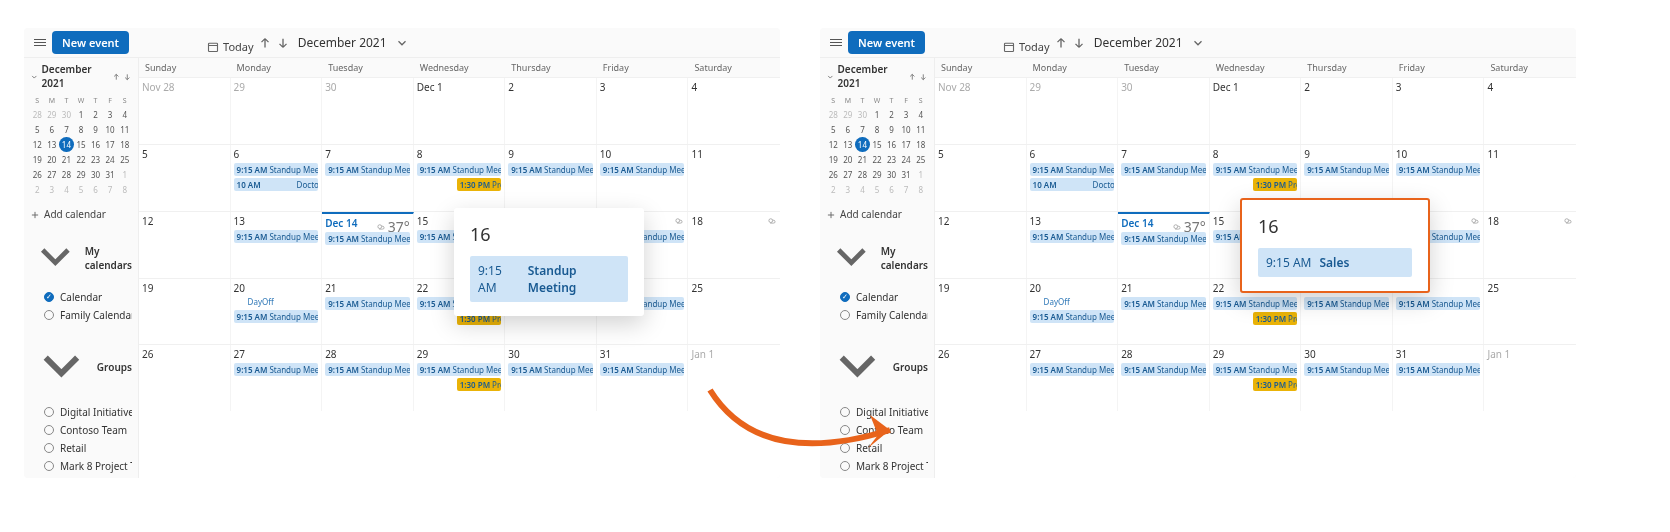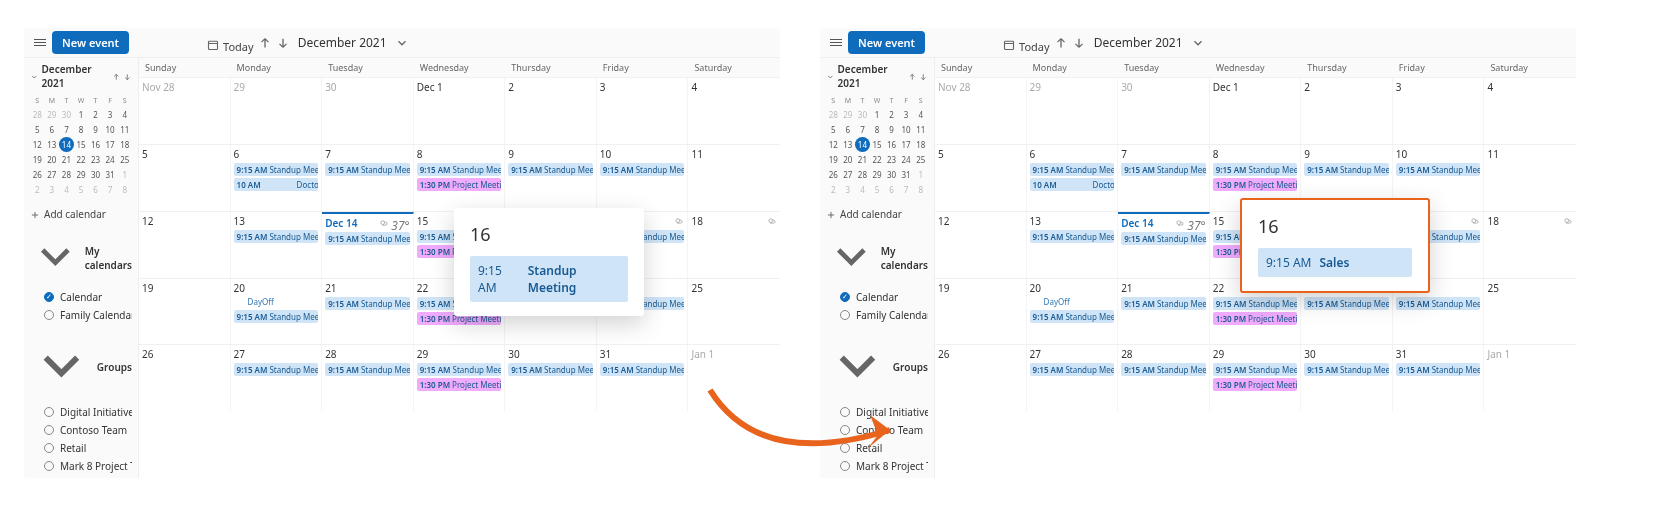--- a/index.html
+++ b/index.html
@@ -4,21 +4,21 @@
 <style>
   * { box-sizing: border-box; margin: 0; padding: 0; }
   body { font-family: "Segoe UI", -apple-system, system-ui, sans-serif; font-size: 10px; background: #fff; width: 1670px; height: 532px; overflow: hidden; position: relative; }
   .page { display: flex; gap: 40px; padding: 28px 24px 0 24px; position: relative; }
   .panel { background: #fafafa; width: 756px; height: 450px; border-radius: 4px; overflow: hidden; position: relative; display: flex; flex-direction: column; }
   .toolbar { display:flex; align-items:center; height:30px; padding:0 8px; border-bottom:1px solid #eee; gap:4px; background:#fafafa;}
   .hamb { width:16px;height:16px; display:flex; flex-direction:column; justify-content:center; gap:2px; padding:0 2px;}
   .hamb span{height:1px;background:#555;}
   .newevent{background:#0f6cbd;color:#fff;padding:4px 10px;border-radius:4px;font-size:11px;font-weight:600;}
   .toolspacer{width:70px;}
-  .todaywrap{display:flex;gap:4px;color:#444;font-size:11px;margin-top:8px;}
+  .todaywrap{display:flex;align-items:center;gap:4px;color:#444;font-size:11px;margin-top:8px;}
   .icon-cal{width:12px;height:12px;}
   .navarrow{width:14px;height:14px;display:flex;align-items:center;justify-content:center;color:#666;}
   .monthlabel{font-size:12px;color:#333;margin:0 4px;}
   .body{display:flex;flex:1;overflow:hidden;}
   .sidebar{width:115px;background:#fafafa;padding:4px 6px;border-right:1px solid #eee;display:flex;flex-direction:column;gap:4px;}
   .minihdr{display:flex;align-items:center;gap:3px;font-size:10px;font-weight:600;color:#333;}
   .minihdr .sp{flex:1;}
   .minihdr .arr{width:10px;height:10px;}
   .minigrid{display:grid;grid-template-columns:repeat(7,1fr);gap:0;font-size:8px;color:#555;text-align:center;}
   .minigrid div{padding:2px 0;}
@@ -37,24 +37,24 @@
   .weekhdr{display:grid;grid-template-columns:repeat(7,1fr);background:#fafafa;}
   .weekhdr div{font-size:9px;color:#666;padding:3px 6px;}
   .weeks{flex:1;display:grid;grid-template-rows:repeat(6,1fr);}
   .week{display:grid;grid-template-columns:repeat(7,1fr);border-top:1px solid #f0f0f0;}
   .cell{border-right:1px solid #f4f4f4;padding:2px 3px;position:relative;overflow:hidden;}
   .cell:last-child{border-right:none;}
   .cell .num{font-size:10px;color:#333;}
   .cell.outside .num{color:#aaa;}
   .cell.today{border-top:2px solid #0f6cbd;}
   .cell.today .num{color:#0f6cbd;font-weight:600;}
-  .cell .weather{position:absolute;top:3px;right:3px;font-size:12px;color:#777;display:flex;align-items:flex-start;gap:2px;font-style:italic;}
+  .cell .weather{position:absolute;top:3px;right:3px;font-size:14px;color:#777;display:flex;align-items:center;gap:2px;}
   .event{background:#cfe4f7;color:#195a92;font-size:8px;padding:1px 3px;margin-top:2px;border-radius:2px;white-space:nowrap;overflow:hidden;text-overflow:ellipsis;display:flex;align-items:center;gap:2px;}
   .event .t{font-weight:600;}
-  .event.proj{background:#f0abfc;}
+  .event.proj{background:#eab308;margin-left:40px;}
   .event.doctor{background:#cfe4f7;gap:36px;}
   .dayoff{font-size:8px;color:#2f78b7;padding:1px 14px;}
   .popup{position:absolute;background:#fff;box-shadow:0 8px 24px rgba(0,0,0,0.18);border-radius:3px;padding:14px 16px;z-index:10;}
   .popup.orange{border:2px solid #e8631b;}
   .popup .pnum{font-size:18px;color:#333;margin-bottom:10px;}
   .popup .pevent{background:#cfe4f7;color:#195a92;padding:6px 8px;font-size:12px;border-radius:2px;display:flex;gap:8px;}
   .popup .pevent .pt{font-weight:400;}
   .popup .pevent .pn{font-weight:600;}
   .arrow-svg{position:absolute;top:380px;left:700px;width:220px;height:100px;z-index:5;}
   svg.icon{width:100%;height:100%;stroke:#666;fill:none;stroke-width:1.5;}

